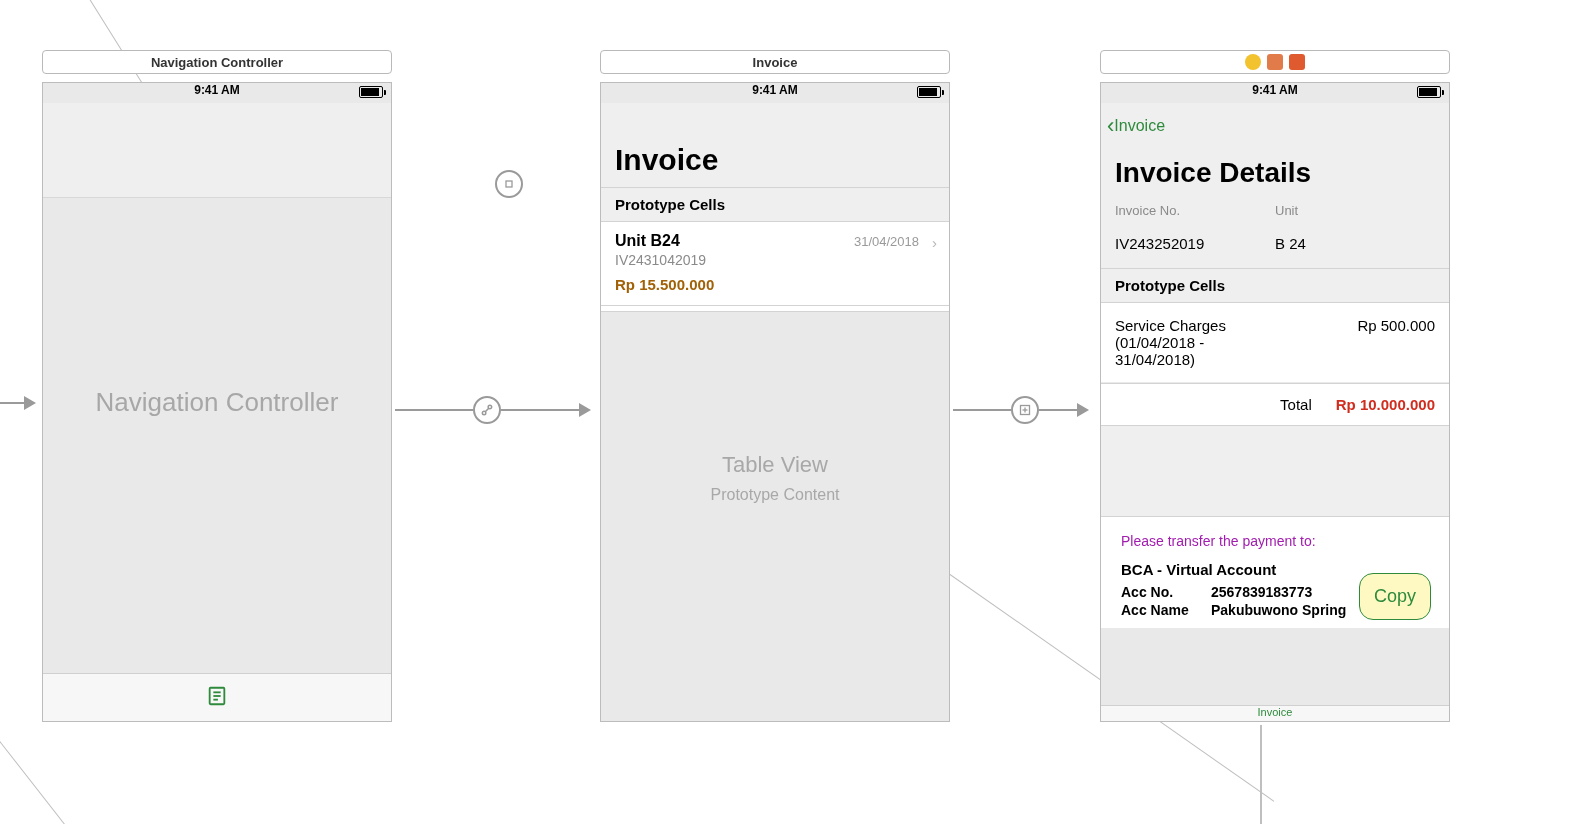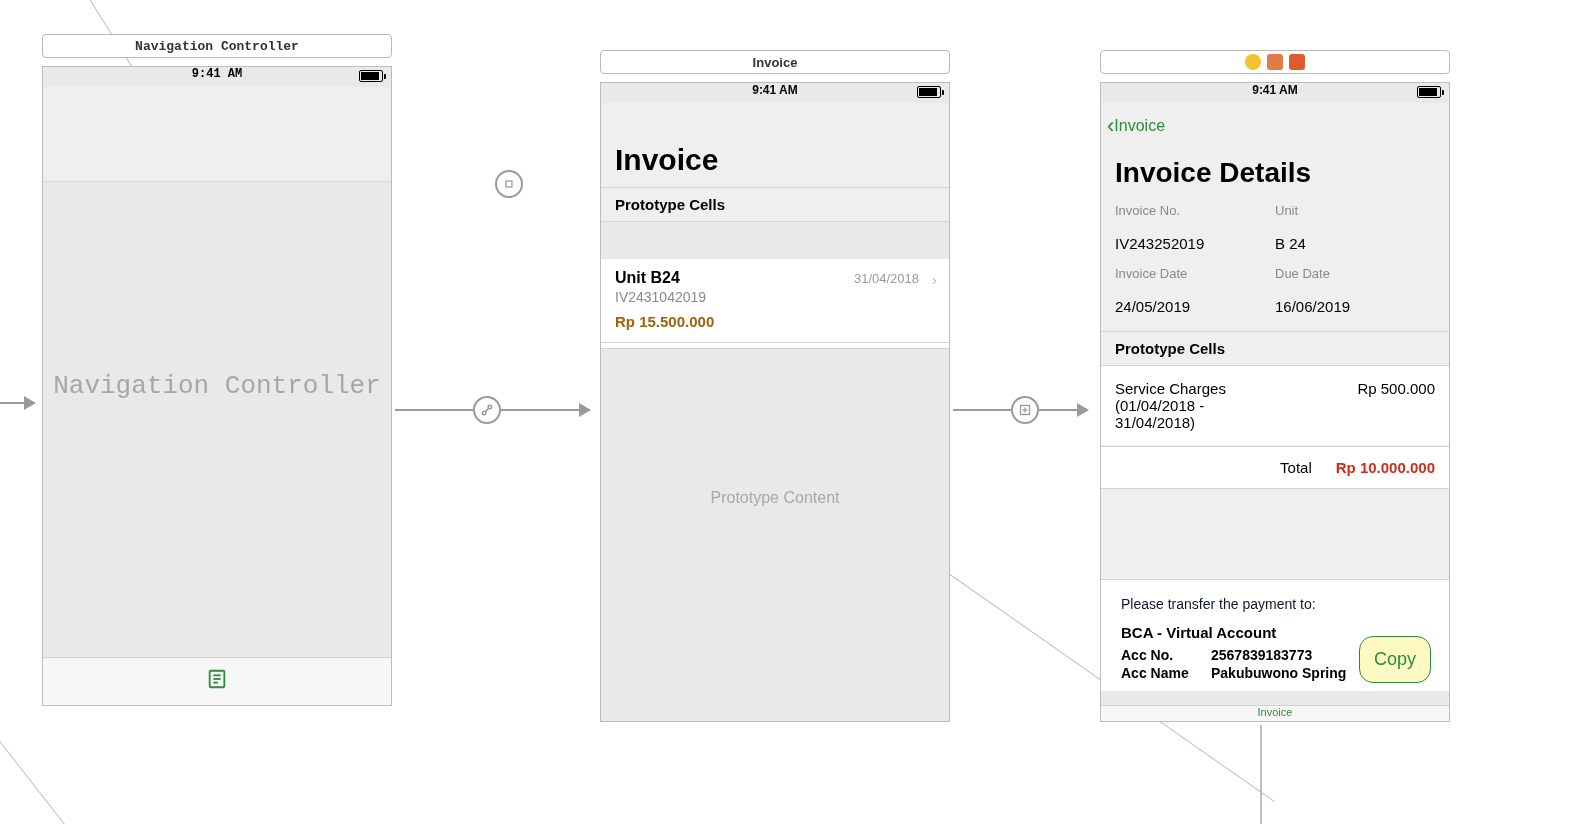--- a/index.html
+++ b/index.html
@@ -155,21 +155,20 @@
     font-weight: 600;
     background: #efefef;
     border-bottom: 1px solid #d3d3d3;
     color: #000;
   }
   .cell {
     background: #fff;
     padding: 10px 14px 12px 14px;
     border-bottom: 1px solid #d3d3d3;
     position: relative;
-    margin-top: 37px;
   }
   .cell .unit {
     font-size: 16px;
     font-weight: 700;
   }
   .cell .sub {
     font-size: 14px;
     color: #8a8a8a;
     margin-top: 2px;
   }
@@ -249,21 +248,21 @@
     font-size: 15px;
   }
   .total-row .tval { color: #d12d1f; font-weight: 600; }
   .gap { height: 90px; background: #efefef; }
   .pay-section {
     background: #fff;
     padding: 16px 20px 10px 20px;
     border-top: 1px solid #d3d3d3;
     position: relative;
   }
-  .pay-note { color: #0f172a; font-size: 14px; margin-bottom: 8px; }
+  .pay-note { color: #a21caf; font-size: 14px; margin-bottom: 8px; }
   .pay-bank { font-weight: 700; font-size: 15px; margin-bottom: 6px; margin-top: 12px; }
   .pay-row { display: flex; font-size: 14px; font-weight: 700; margin-top: 2px; }
   .pay-row .pl { width: 90px; }
   .copy-btn {
     position: absolute;
     right: 18px;
     top: 56px;
     border: 1.5px solid #2e8b3c;
     color: #2e8b3c;
     border-radius: 14px;
@@ -323,21 +322,21 @@
     <svg width="12" height="12" viewBox="0 0 24 24" fill="none" stroke="#9a9a9a" stroke-width="2.6">
         <rect x="3" y="3" width="18" height="18"></rect>
         <line x1="12" y1="7" x2="12" y2="17"></line>
         <line x1="7" y1="12" x2="17" y2="12"></line>
       </svg>
   </div>
   <div class="segue-line" style="width:38px;"></div>
   <div class="segue-arrow"></div>
 </div>
 
-<div class="scene" style="left:42px;top:34px;font-family:Liberation Mono, monospace;">
+<div class="scene" style="left:42px;top:50px;">
   <div class="scene-title" style="width:350px;">
     <span>Navigation Controller</span>
   </div>
   <div class="phone">
     <div class="status-bar">
       <span>9:41 AM</span>
       <span class="battery">
           <span class="fill"></span>
         </span>
     </div>
@@ -371,20 +370,21 @@
     <div class="section-header">Prototype Cells</div>
     <div class="cell">
       <div class="unit">Unit B24</div>
       <div class="sub">IV2431042019</div>
       <div class="price">Rp 15.500.000</div>
       <div class="date">31/04/2018</div>
       <div class="chev">›</div>
     </div>
     <div style="height:6px;background:#fff;border-bottom:1px solid #d3d3d3;"></div>
     <div class="table-placeholder">
+      <div class="t1">Table View</div>
       <div class="t2">Prototype Content</div>
     </div>
   </div>
 </div>
 
 <div class="scene" style="left:1100px;top:50px;">
   <div class="scene-title" style="width:350px;">
     <span class="ticon" style="background:#f3c22f;"></span>
     <span class="ticon" style="background:#e27b4a;border-radius:3px;"></span>
     <span class="ticon" style="background:#e05a2f;border-radius:3px;"></span>
@@ -405,30 +405,20 @@
       <div class="detail-row">
         <div class="detail-col">
           <div class="detail-label">Invoice No.</div>
           <div class="detail-val">IV243252019</div>
         </div>
         <div class="detail-col">
           <div class="detail-label">Unit</div>
           <div class="detail-val">B 24</div>
         </div>
       </div>
-      <div class="detail-row">
-        <div class="detail-col">
-          <div class="detail-label">Invoice Date</div>
-          <div class="detail-val">24/05/2019</div>
-        </div>
-        <div class="detail-col">
-          <div class="detail-label">Due Date</div>
-          <div class="detail-val">16/06/2019</div>
-        </div>
-      </div>
     </div>
     <div class="section-header">Prototype Cells</div>
     <div class="charge-cell">
       <div class="cname">Service Charges (01/04/2018 - 31/04/2018)</div>
       <div>Rp 500.000</div>
     </div>
     <div class="total-row">
       <div>Total</div>
       <div class="tval">Rp 10.000.000</div>
     </div>

